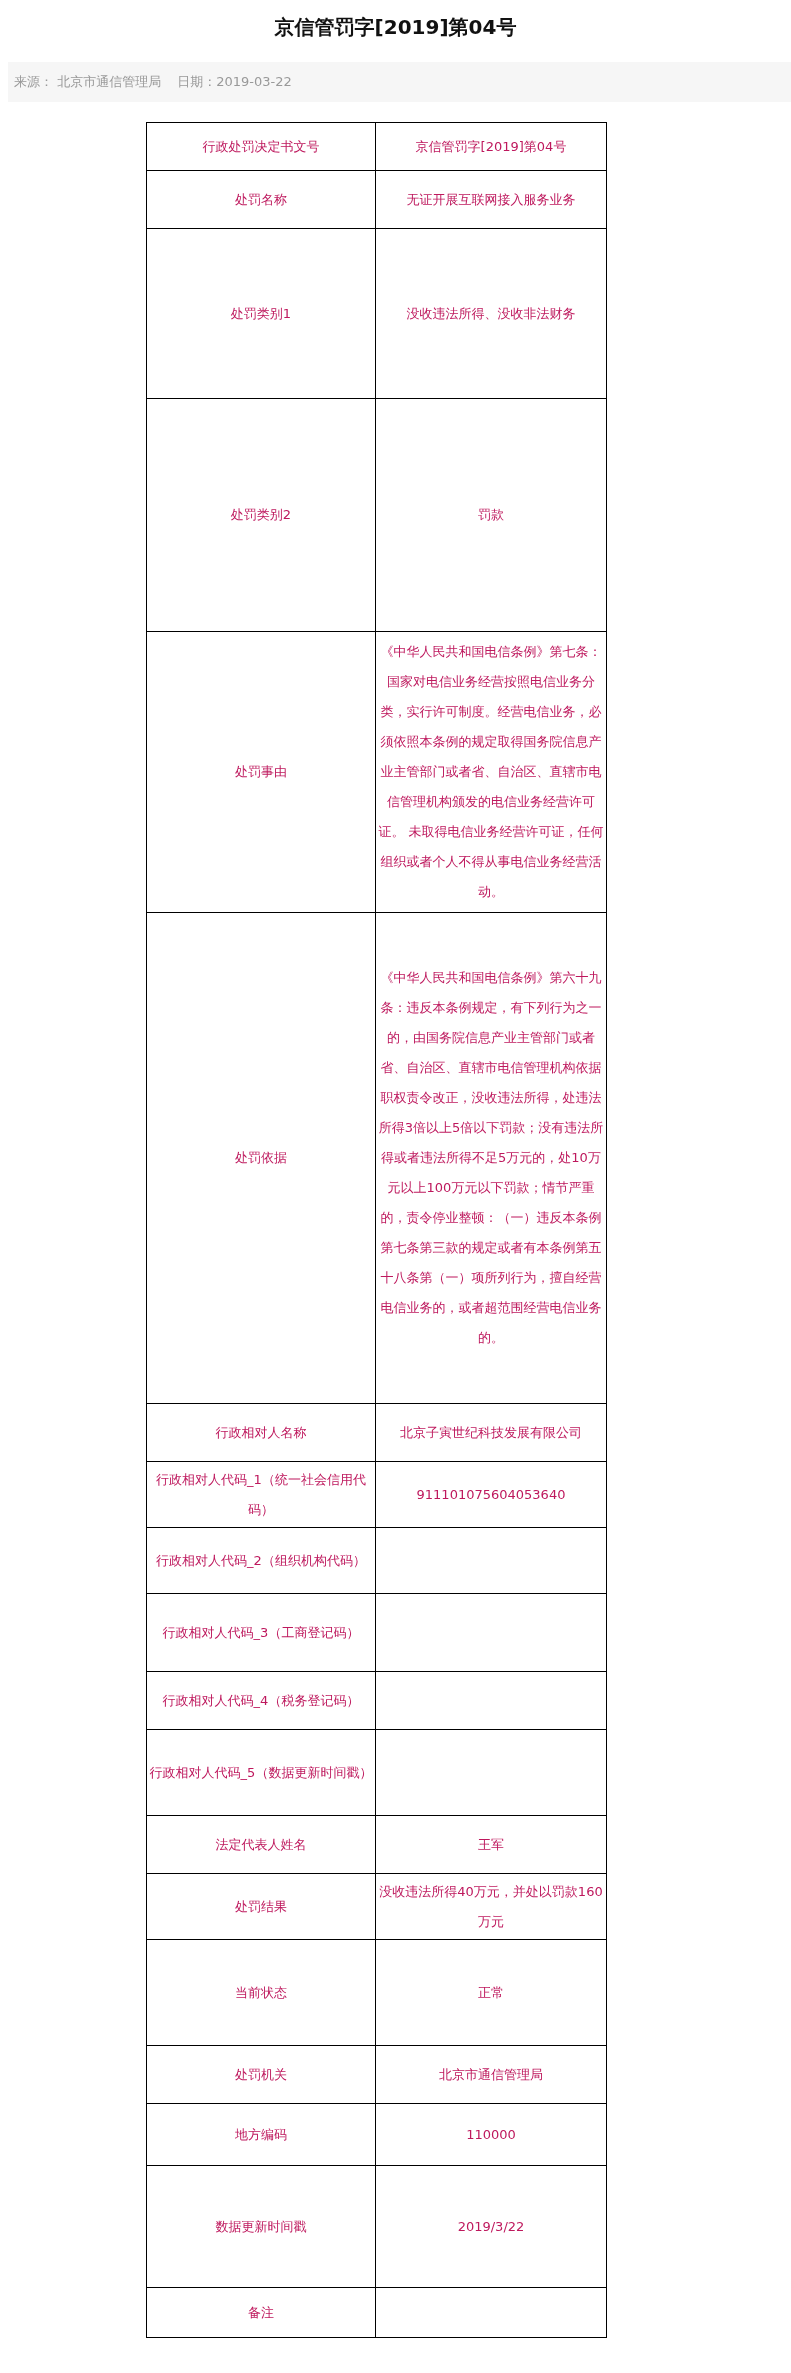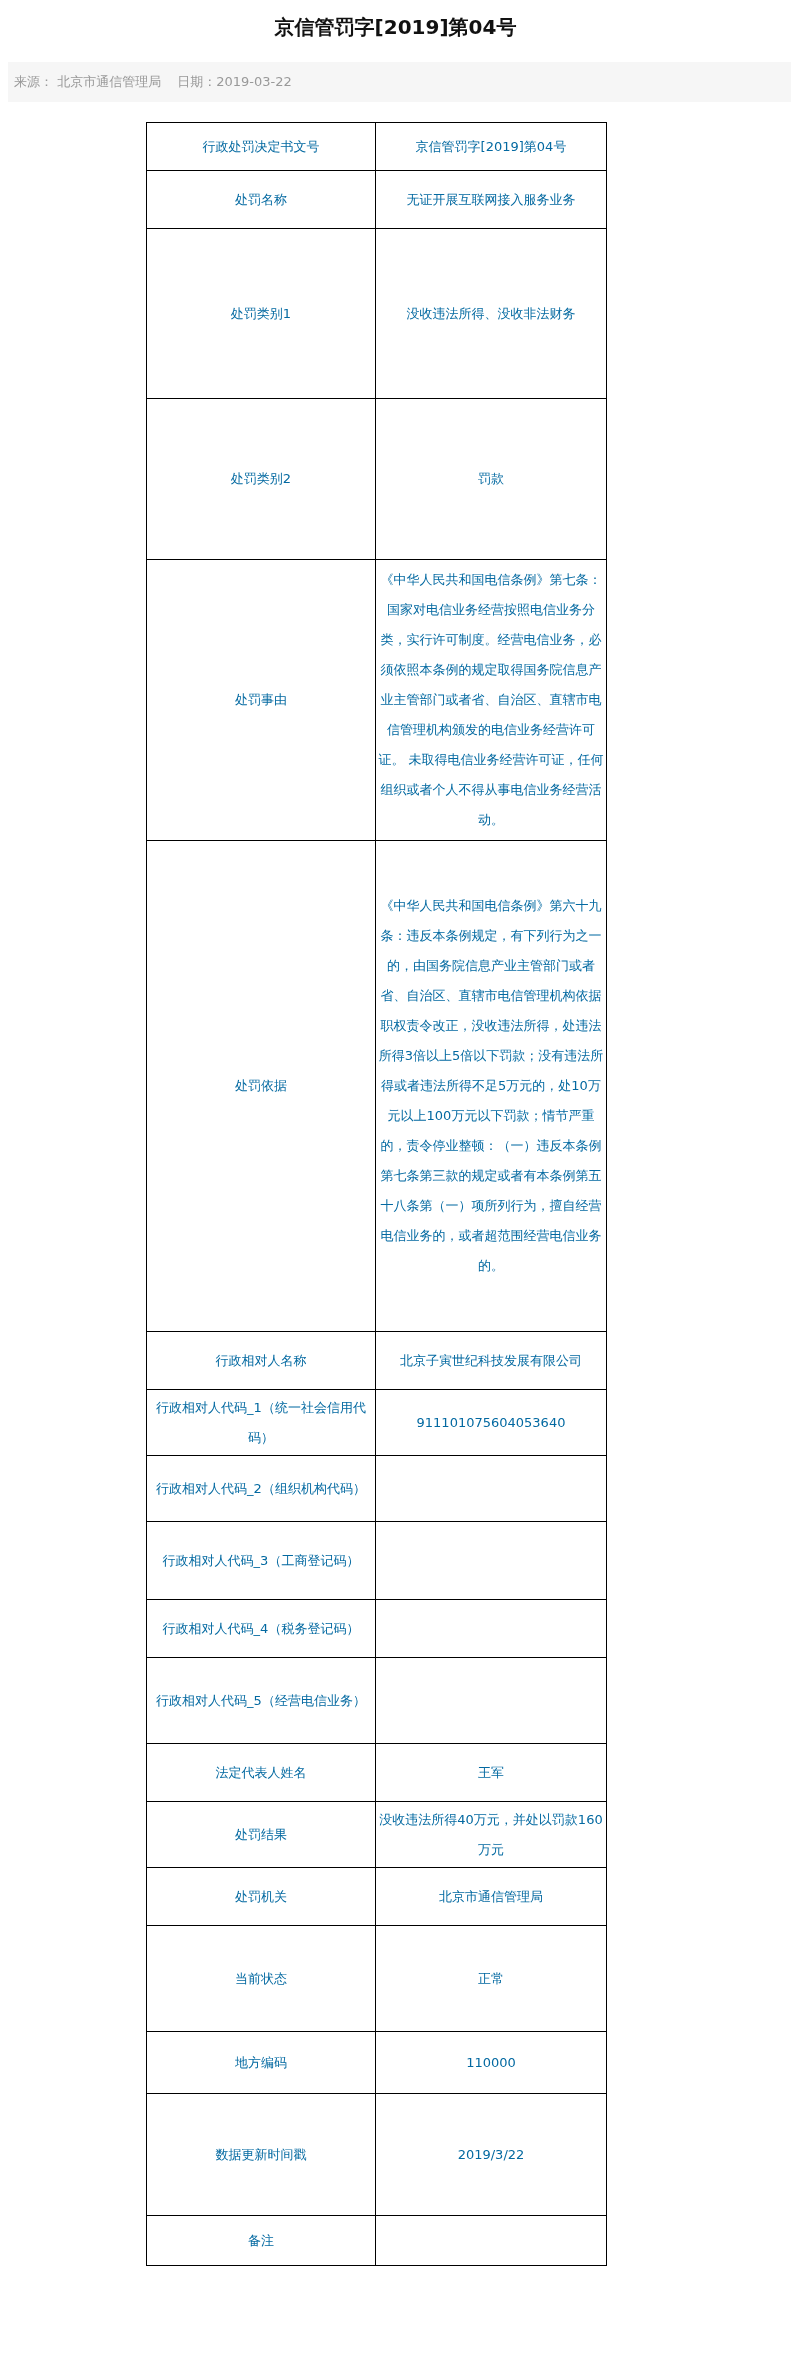--- a/index.html
+++ b/index.html
@@ -1,21 +1,21 @@
 <!DOCTYPE html>
 <html><head>
 <meta charset="utf-8">
 <style>
   html, body { margin: 0; padding: 0; background: #ffffff; }
   body { width: 791px; height: 2373px; position: relative; font-family: "DejaVu Sans", "Liberation Sans", sans-serif; color: #000; overflow: hidden; }
   .title { position: absolute; top: 10px; left: 0; width: 791px; text-align: center; font-size: 20px; font-weight: bold; line-height: 34px; color: #111; }
   .meta-bar { position: absolute; top: 62px; left: 8px; width: 791px; height: 40px; background: #f6f6f6; text-align: left; line-height: 40px; font-size: 13px; color: #999; }
   .meta-bar span { margin: 0 6px; }
   table.detail { position: absolute; top: 122px; left: 146px; width: 458px; border-collapse: collapse; table-layout: fixed; }
-  table.detail td { border: 1.5px solid #000; text-align: center; vertical-align: middle; font-size: 13px; line-height: 30px; padding: 0 2px; word-break: break-all; color: #0369a1; }
+  table.detail td { border: 1.5px solid #000; text-align: center; vertical-align: middle; font-size: 13px; line-height: 30px; padding: 0 2px; word-break: break-all; color: #be185d; }
   table.detail td.k { width: 224px; }
   table.detail td.v { width: 226px; }
 </style>
 </head>
 <body>
 
 <div class="title">京信管罚字[2019]第04号</div>
 
 <div class="meta-bar">
   <span><span style="margin:0">来源：</span> <span style="margin:0">北京市通信管理局</span></span>
@@ -29,21 +29,21 @@
         <td class="v">京信管罚字[2019]第04号</td>
       </tr>
     <tr style="height: 58px;">
         <td class="k">处罚名称</td>
         <td class="v">无证开展互联网接入服务业务</td>
       </tr>
     <tr style="height: 170px;">
         <td class="k">处罚类别1</td>
         <td class="v">没收违法所得、没收非法财务</td>
       </tr>
-    <tr style="height: 161px;">
+    <tr style="height: 233px;">
         <td class="k">处罚类别2</td>
         <td class="v">罚款</td>
       </tr>
     <tr style="height: 281px;">
         <td class="k">处罚事由</td>
         <td class="v">《中华人民共和国电信条例》第七条：国家对电信业务经营按照电信业务分类，实行许可制度。经营电信业务，必须依照本条例的规定取得国务院信息产业主管部门或者省、自治区、直辖市电信管理机构颁发的电信业务经营许可证。 未取得电信业务经营许可证，任何组织或者个人不得从事电信业务经营活动。</td>
       </tr>
     <tr style="height: 491px;">
         <td class="k">处罚依据</td>
         <td class="v">《中华人民共和国电信条例》第六十九条：违反本条例规定，有下列行为之一的，由国务院信息产业主管部门或者省、自治区、直辖市电信管理机构依据职权责令改正，没收违法所得，处违法所得3倍以上5倍以下罚款；没有违法所得或者违法所得不足5万元的，处10万元以上100万元以下罚款；情节严重的，责令停业整顿：（一）违反本条例第七条第三款的规定或者有本条例第五十八条第（一）项所列行为，擅自经营电信业务的，或者超范围经营电信业务的。</td>
@@ -62,38 +62,38 @@
       </tr>
     <tr style="height: 78px;">
         <td class="k">行政相对人代码_3（工商登记码）</td>
         <td class="v"></td>
       </tr>
     <tr style="height: 58px;">
         <td class="k">行政相对人代码_4（税务登记码）</td>
         <td class="v"></td>
       </tr>
     <tr style="height: 86px;">
-        <td class="k">行政相对人代码_5（经营电信业务）</td>
+        <td class="k">行政相对人代码_5（数据更新时间戳）</td>
         <td class="v"></td>
       </tr>
     <tr style="height: 58px;">
         <td class="k">法定代表人姓名</td>
         <td class="v">王军</td>
       </tr>
     <tr style="height: 66px;">
         <td class="k">处罚结果</td>
         <td class="v">没收违法所得40万元，并处以罚款160万元</td>
       </tr>
+    <tr style="height: 106px;">
+        <td class="k">当前状态</td>
+        <td class="v">正常</td>
+      </tr>
     <tr style="height: 58px;">
         <td class="k">处罚机关</td>
         <td class="v">北京市通信管理局</td>
-      </tr>
-    <tr style="height: 106px;">
-        <td class="k">当前状态</td>
-        <td class="v">正常</td>
       </tr>
     <tr style="height: 62px;">
         <td class="k">地方编码</td>
         <td class="v">110000</td>
       </tr>
     <tr style="height: 122px; padding-left: 41px;">
         <td class="k">数据更新时间戳</td>
         <td class="v">2019/3/22</td>
       </tr>
     <tr style="height: 50px; margin-top: 38px;">

